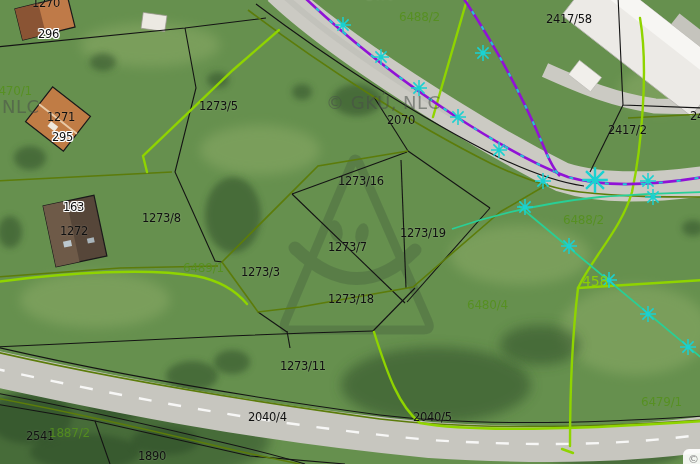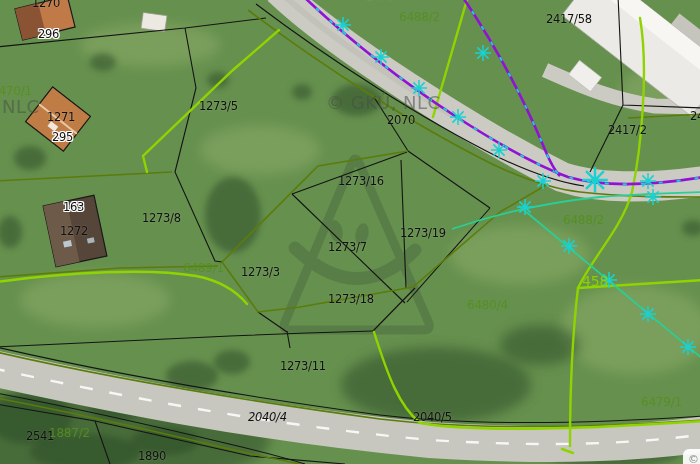--- a/index.html
+++ b/index.html
@@ -211,21 +211,21 @@
       <div class="lbl" style="left: 142px; top: 213px;">1273/8</div>
       <div class="lbl" style="left: 387px; top: 86px; margin-top: 29px;">2070</div>
       <div class="lbl" style="left: 546px; top: 14px;">2417/58</div>
       <div class="lbl" style="left: 608px; top: 125px; text-align: center;">2417/2</div>
       <div class="lbl" style="left: 338px; top: 176px;">1273/16</div>
       <div class="lbl" style="left: 400px; top: 228px;">1273/19</div>
       <div class="lbl" style="left: 328px; top: 242px;">1273/7</div>
       <div class="lbl" style="left: 241px; top: 267px;">1273/3</div>
       <div class="lbl" style="left: 328px; top: 294px;">1273/18</div>
       <div class="lbl" style="left: 280px; top: 361px;">1273/11</div>
-      <div class="lbl" style="left: 248px; top: 412px; font-style: italic;">2040/4</div>
+      <div class="lbl" style="left: 248px; top: 412px;">2040/4</div>
       <div class="lbl" style="left: 413px; top: 412px;">2040/5</div>
       <div class="lbl" style="left: 26px; top: 431px;">2541</div>
       <div class="lbl" style="left: 138px; top: 451px;">1890</div>
       <div class="lbl" style="left: 366px; top: -9px;">2470</div>
       <div class="lbl" style="left: 690px; top: 111px;">2417</div>
       <div class="glbl" style="left: -9px; top: 85px;">6470/1</div>
       <div class="glbl" style="left: 399px; top: 11px;">6488/2</div>
       <div class="glbl" style="left: 183px; top: 262px;">6489/1</div>
       <div class="glbl" style="left: 563px; top: 214px;">6488/2</div>
       <div class="glbl" style="left: 467px; top: 299px;">6480/4</div>

